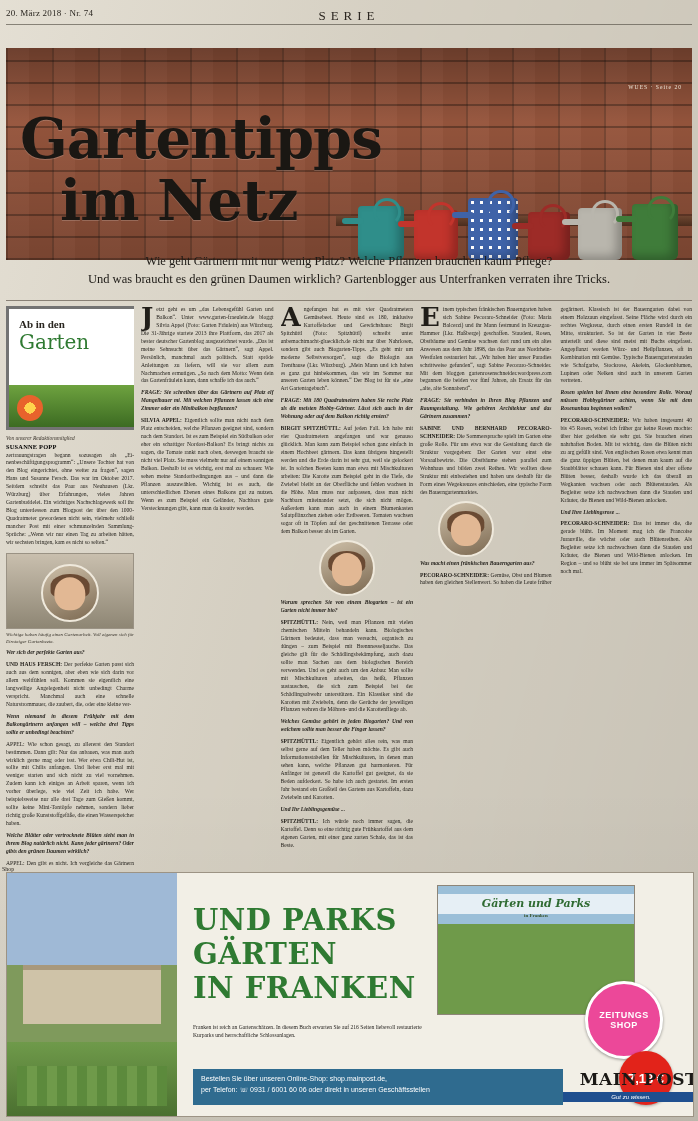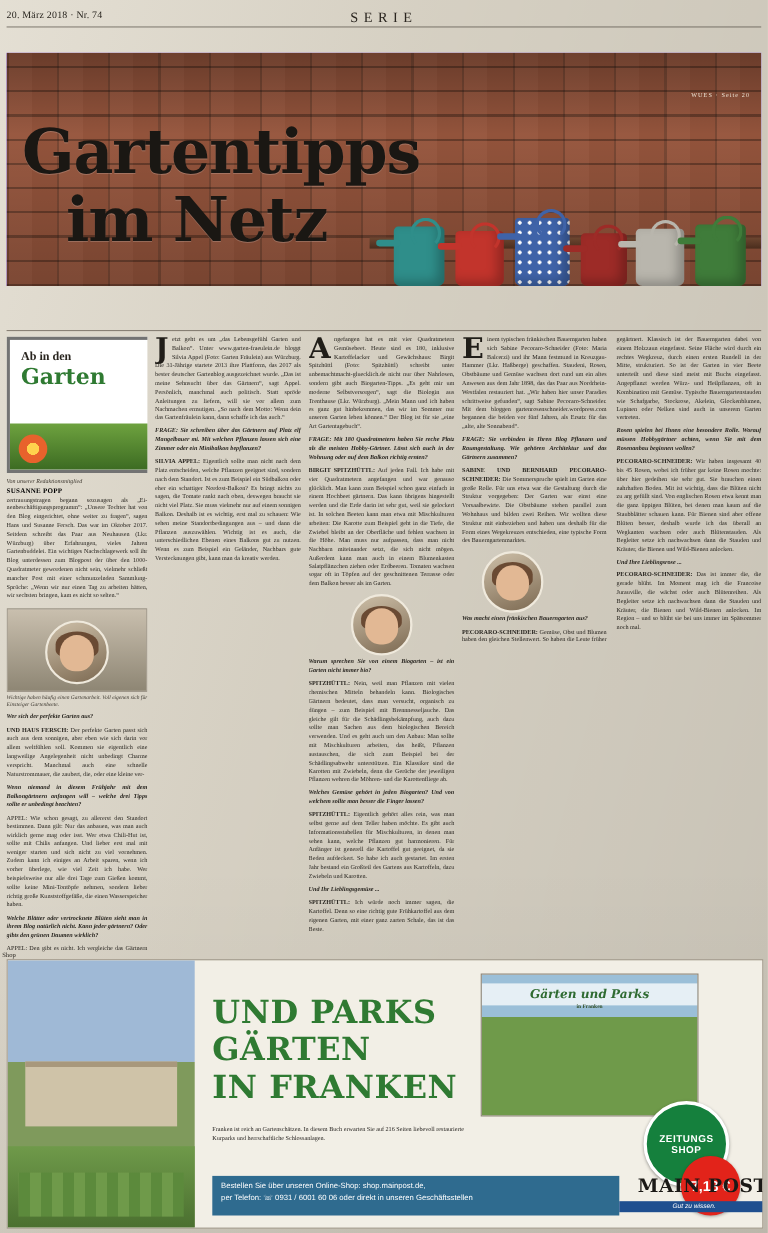--- a/index.html
+++ b/index.html
@@ -115,21 +115,21 @@
   .name{font-weight:bold;text-transform:uppercase;}
   .dropcap{
     float:left;font-size:26px;line-height:20px;font-weight:bold;padding:1px 3px 0 0;
     font-family:"DejaVu Serif",serif;
   }
   
   .promo{
     background:#fff;border:3px solid #737373;width:126px;height:118px;position:relative;overflow:hidden;
   }
   .promo .ad-in{font-size:11px;font-weight:bold;color:#2a2620;margin:9px 0 0 10px;font-family:"Liberation Serif",serif;}
-  .promo .garten{font-size:20px;font-weight:bold;color:#2f7a32;margin:0 0 0 10px;font-family:"DejaVu Serif",serif;}
+  .promo .garten{font-size:20px;font-weight:normal;color:#2f7a32;margin:0 0 0 10px;font-family:"DejaVu Serif",serif;}
   .promo .greenstrip{
     position:absolute;left:0;right:0;bottom:0;height:42px;
     background:linear-gradient(180deg,#6ea23f,#3c6b22);
   }
   .promo .flower{
     position:absolute;left:8px;bottom:6px;width:26px;height:26px;border-radius:50%;
     background:radial-gradient(circle at 50% 50%, #ffd34d 0 30%, #e8622c 31% 100%);
   }
   .byline-box{margin-top:5px;font-size:5.4px;line-height:1.4;}
   .byline-box .lbl{font-style:italic;color:#3a342c;}
@@ -171,22 +171,22 @@
     border:1px solid #8d8578;overflow:hidden;font-weight:bold;
   }
   .ad-photo .bookband{
     position:absolute;left:0;right:0;top:8px;height:20px;background:rgba(255,255,255,.75);
     text-align:center;font-family:"DejaVu Serif",serif;font-style:italic;color:#2f6b32;font-size:11px;line-height:20px;
   }
   .ad-photo .sub{
     position:absolute;left:0;right:0;top:27px;text-align:center;font-size:5px;color:#33502a;
   }
   .stamp{
-    position:absolute;left:578px;top:128px;width:72px;height:72px;border-radius:50%;
-    background:#15803d;color:#fff;display:flex;flex-direction:column;align-items:center;justify-content:center;
+    position:absolute;left:578px;top:108px;width:72px;height:72px;border-radius:50%;
+    background:#ec4899;color:#fff;display:flex;flex-direction:column;align-items:center;justify-content:center;
     border:3px solid #fff;box-shadow:0 1px 3px rgba(0,0,0,.4);
   }
   .stamp .s1{font-size:9px;font-weight:bold;letter-spacing:.5px;font-family:"Liberation Sans",sans-serif;}
   .stamp .s2{font-size:9px;font-weight:bold;letter-spacing:.5px;font-family:"Liberation Sans",sans-serif;}
   .price{
     position:absolute;left:612px;top:178px;width:54px;height:54px;border-radius:50%;
     background:#e2231a;color:#fff;display:flex;align-items:center;justify-content:center;
     font-family:"Liberation Sans",sans-serif;font-weight:bold;font-size:13px;
     box-shadow:0 1px 3px rgba(0,0,0,.35);
   }
@@ -257,20 +257,24 @@
       <div class="handle" style="border-color:#3f7c3a;border-bottom-color:transparent;"></div>
     </div>
 
     <div class="headline">
       <span class="l1">Gartentipps</span>
       <span class="l2">im Netz</span>
     </div>
     <div class="wues">WUES · Seite 20</div>
   </div>
 
+  <div class="deck">
+    <span>Wie geht Gärtnern mit nur wenig Platz? Welche Pflanzen brauchen kaum Pflege?</span>
+    <span class="d2">Und was braucht es den grünen Daumen wirklich? Gartenblogger aus Unterfranken verraten ihre Tricks.</span>
+  </div>
   <div class="deckline"></div>
 
   <div class="cols">
 
     <div class="col">
       <div class="promo">
         <div class="ad-in">Ab in den</div>
         <div class="garten">Garten</div>
         <div class="greenstrip"></div>
         <div class="flower"></div>

